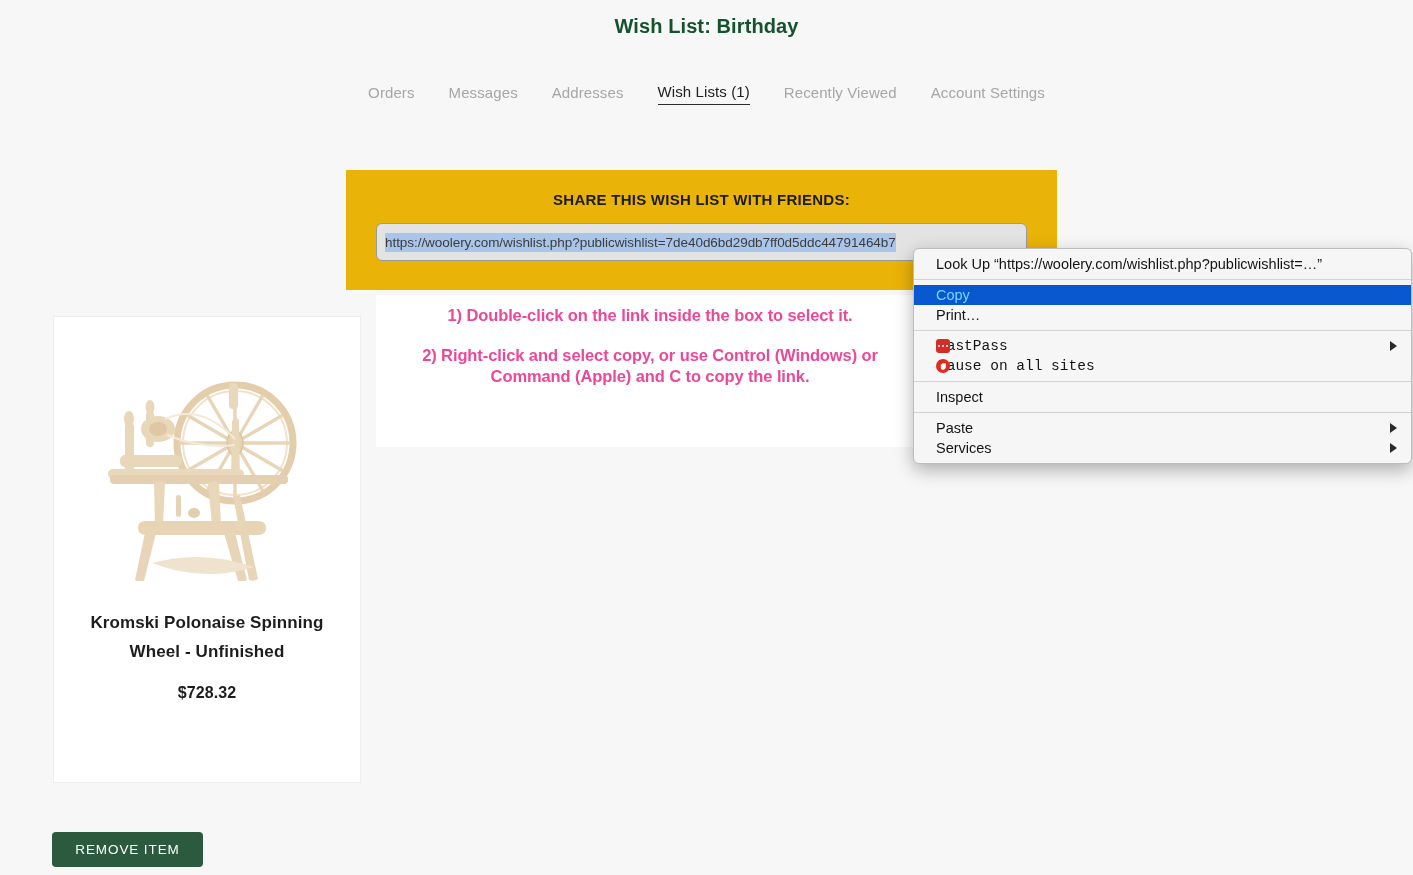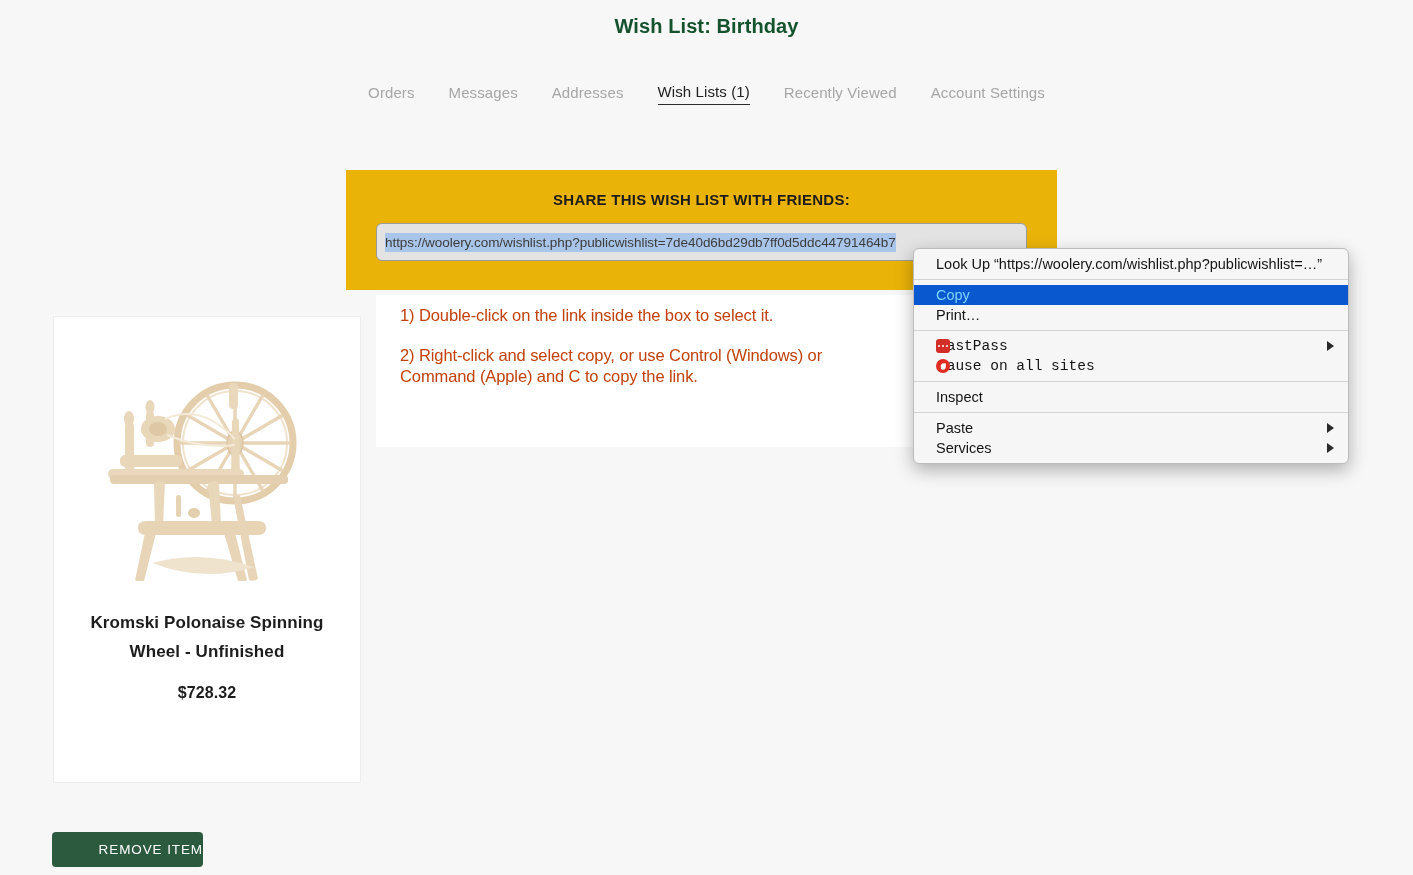--- a/index.html
+++ b/index.html
@@ -102,25 +102,26 @@
     top: 295px;
     width: 540px;
     height: 152px;
     background: #ffffff;
     box-sizing: border-box;
     padding: 10px 0 0 24px;
   }
   .instructions p {
     margin: 0 0 19px 0;
     font-size: 16.5px;
-    font-weight: normal;
-    color: #c2410c;
+    font-weight: bold;
+    color: #ec4899;
     line-height: 21px;
     letter-spacing: -.1px;
     max-width: 500px;
+    text-align: center;
   }
   .instructions p:last-child { margin-bottom: 0; }
 
   
   .product-card {
     position: absolute;
     left: 53px;
     top: 316px;
     width: 308px;
     height: 467px;
@@ -164,29 +165,28 @@
     height: 35px;
     background: #2c5a3f;
     color: #ffffff;
     border: none;
     border-radius: 4px;
     font-family: "Liberation Sans", sans-serif;
     font-size: 13.5px;
     letter-spacing: .9px;
     cursor: pointer;
     padding: 0;
-    text-align: right;
   }
 
   
   .context-menu {
     position: absolute;
     left: 913px;
     top: 248px;
-    width: 436px;
+    width: 499px;
     background: #f6f6f6;
     border: 1px solid #bcbcbc;
     border-radius: 6px;
     box-shadow: 0 6px 18px rgba(0,0,0,.30);
     font-size: 14.5px;
     color: #141414;
     padding: 4px 0 5px 0;
     box-sizing: border-box;
     overflow: hidden;
   }

